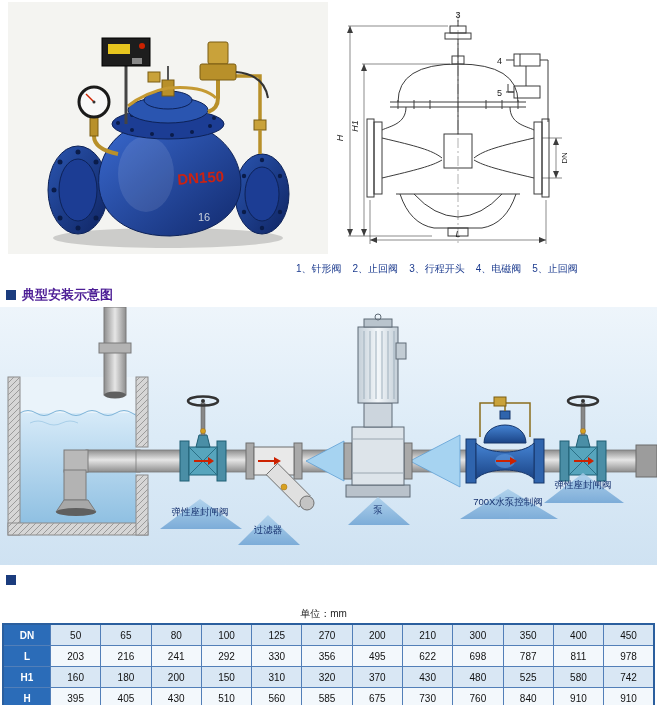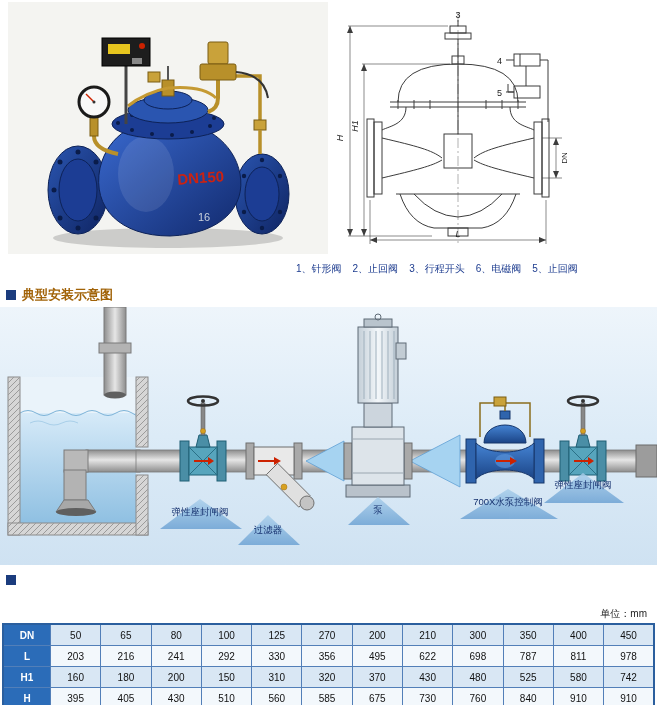--- a/index.html
+++ b/index.html
@@ -7,26 +7,26 @@
   .page { position:relative; width:657px; height:705px; background:#ffffff; overflow:hidden; }
 
   .top-row { position:relative; width:657px; height:280px; }
   .photo-panel { position:absolute; left:8px; top:2px; width:320px; height:252px; }
   .drawing-panel { position:absolute; left:336px; top:8px; width:316px; height:246px; }
   .parts-caption { position:absolute; left:296px; top:262px; width:356px; font-size:10px;
                    color:#1d3c8f; white-space:nowrap; }
   .parts-caption span { margin-right:11px;margin-top:20px; }
 
   .section-header { display:flex; align-items:center; gap:6px; margin:8px 0 5px 6px;
-                    font-size:13px; font-weight:bold; color:#a16207; height:14px; }
+                    font-size:13px; font-weight:bold; color:#4c1d95; height:14px; }
   .bullet { width:10px; height:10px; background:#1b3c7e; flex:0 0 auto; }
 
   .install-panel { width:657px; height:258px; }
 
-  .unit-note { text-align:right; font-size:10px; color:#222; padding-right:10px; margin-top:20px; }
+  .unit-note { text-align:center; font-size:10px; color:#222; padding-right:10px; margin-top:20px; }
 
   table.dims { border-collapse:collapse; width:653px; margin:2px 2px 0 2px;
                table-layout:fixed; border:2px solid #2b5f9e; }
   table.dims th, table.dims td { border:1px solid #527fb8; font-size:10px; height:20px;
                text-align:center; vertical-align:middle; padding:0; }
   table.dims th { background:#2b6cb8; color:#fff; width:46px; font-weight:bold; }
   table.dims tr:nth-child(odd) td { background:#d9e7f4; }
   table.dims tr:nth-child(even) td { background:#f3f8fc; }
 
   svg text { font-family:"Liberation Sans", sans-serif; }
@@ -213,21 +213,21 @@
         <text x="122" y="10" text-anchor="middle" font-size="9" fill="#222">3</text>
         <text x="166" y="56" text-anchor="end" font-size="9" fill="#222">4</text>
         <text x="166" y="88" text-anchor="end" font-size="9" fill="#222">5</text>
         <text transform="rotate(-90 7 130)" x="7" y="130" text-anchor="middle" font-size="9" font-style="italic" fill="#222">H</text>
         <text transform="rotate(-90 22 118)" x="22" y="118" text-anchor="middle" font-size="9" font-style="italic" fill="#222">H1</text>
         <text x="122" y="229" text-anchor="middle" font-size="9" font-style="italic" fill="#222">L</text>
         <text transform="rotate(-90 231 150)" x="231" y="150" text-anchor="middle" font-size="8" fill="#222">DN</text>
       </svg>
     </div>
 
-    <div class="parts-caption"><span>1、针形阀</span><span>2、止回阀</span><span>3、行程开头</span><span>6、电磁阀</span><span>5、止回阀</span></div>
+    <div class="parts-caption"><span>1、针形阀</span><span>2、止回阀</span><span>3、行程开头</span><span>4、电磁阀</span><span>5、止回阀</span></div>
   </div>
 
   <div class="section-header">
     <span class="bullet"></span>
     <span>典型安装示意图</span>
   </div>
 
   <div class="install-panel">
     <svg width="657" height="258" viewBox="0 0 657 258">
       <defs>

